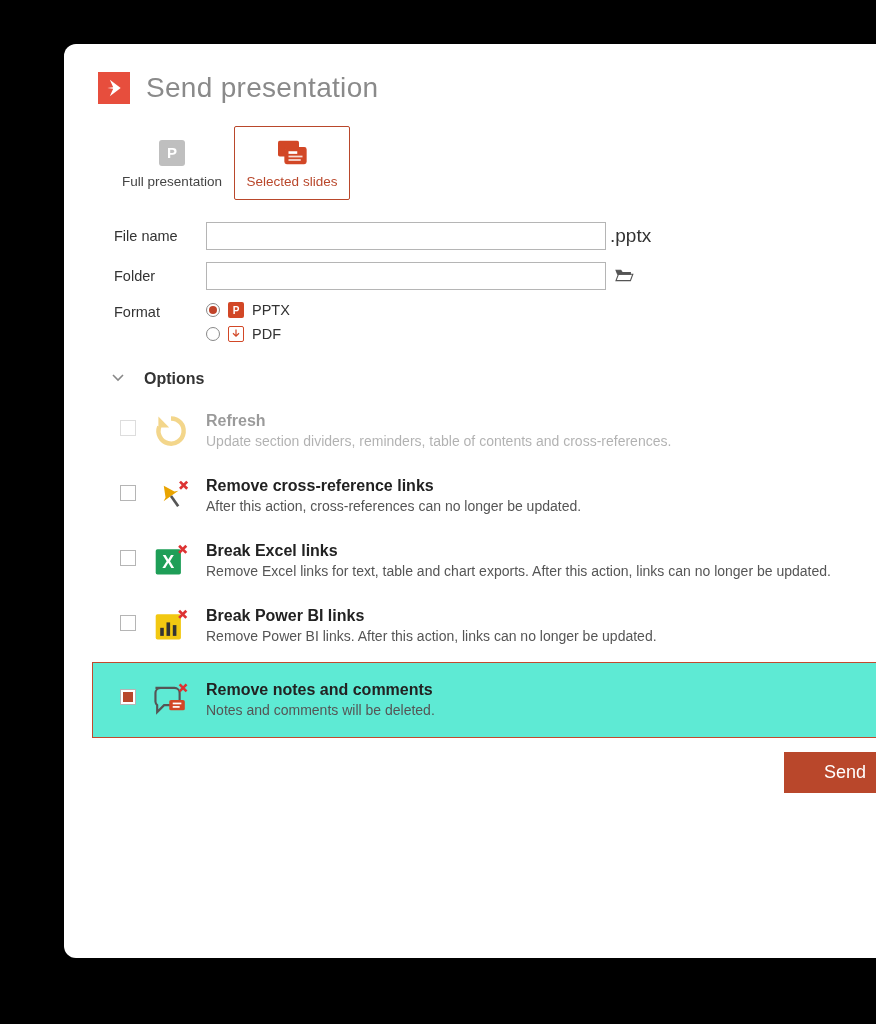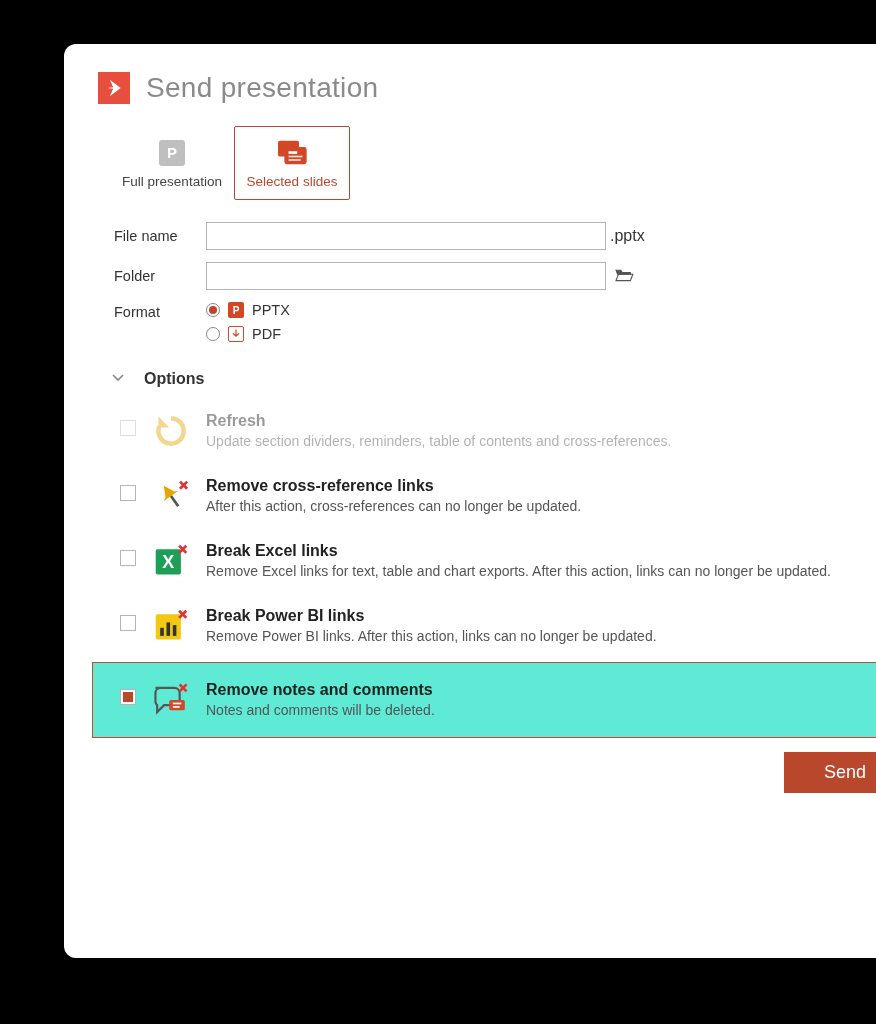--- a/index.html
+++ b/index.html
@@ -45,21 +45,21 @@
   .tab.active .tab-label { color:#b9472b; }
   .tab-icon { width:36px; height:30px; display:flex; align-items:center; justify-content:center; }
 
   
   .form { margin-left:22px; }
   .row { display:flex; align-items:center; margin-bottom:12px; }
   .row-label { width:92px; font-size:14.5px; color:#333; }
   .text-input {
     width:400px; height:28px; border:1px solid #b5b5b5; padding:2px 6px; font-size:14px; background:#fff;
   }
-  .suffix { margin-left:4px; font-size:16px; color:#333; }
+  .suffix { margin-left:4px; font-size:19px; color:#333; }
   .folder-browse { margin-left:8px; cursor:pointer; }
   .folder-browse svg { width:20px; height:16px; fill:none; stroke:#555; stroke-width:1.3; }
 
   .format-block { display:flex; flex-direction:column; gap:8px; }
   .radio-row { display:flex; align-items:center; gap:8px; }
   .radio { width:14px; height:14px; border:1px solid #888; border-radius:50%; display:inline-flex; align-items:center; justify-content:center; cursor:pointer; }
   .radio.checked::after { content:""; width:8px; height:8px; background:#c0432a; border-radius:50%; }
   .mini-icon { width:16px; height:16px; display:inline-flex; align-items:center; justify-content:center; font-size:10px; font-weight:bold; border-radius:2px; }
   .mini-pptx { background:#d24726; color:#fff; }
   .mini-pdf { border:1px solid #d24726; color:#d24726; background:#fff; }

